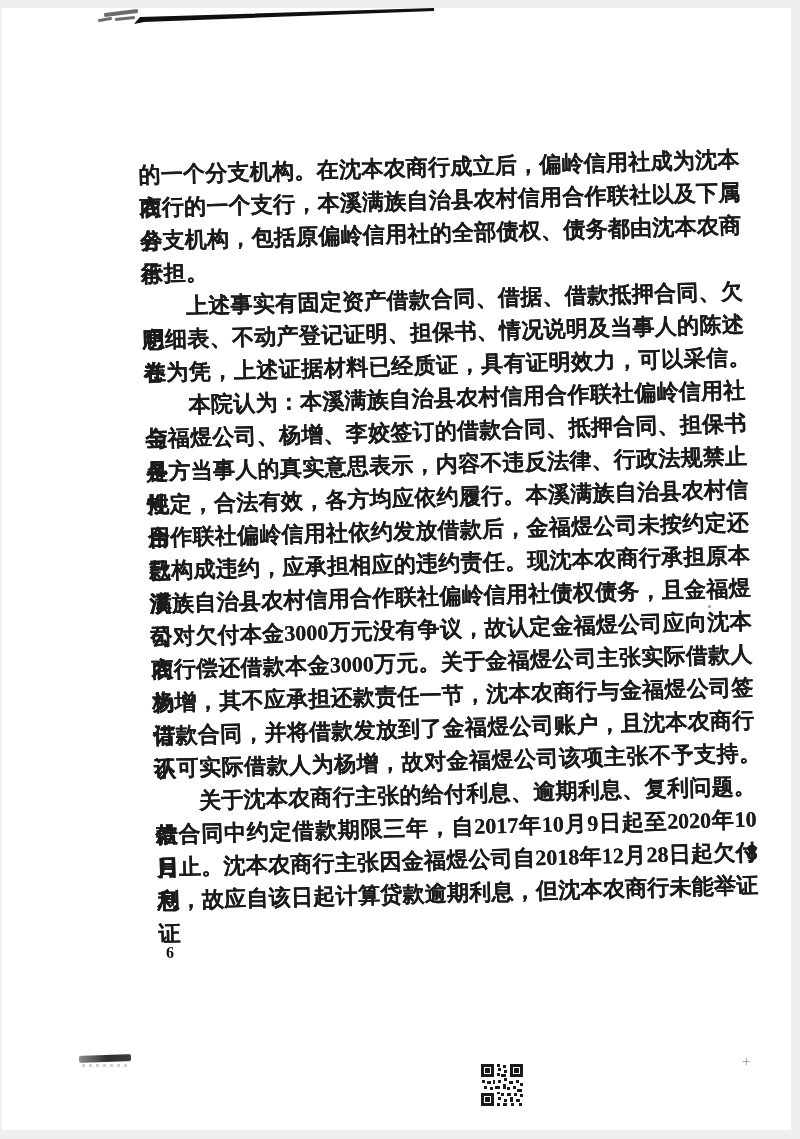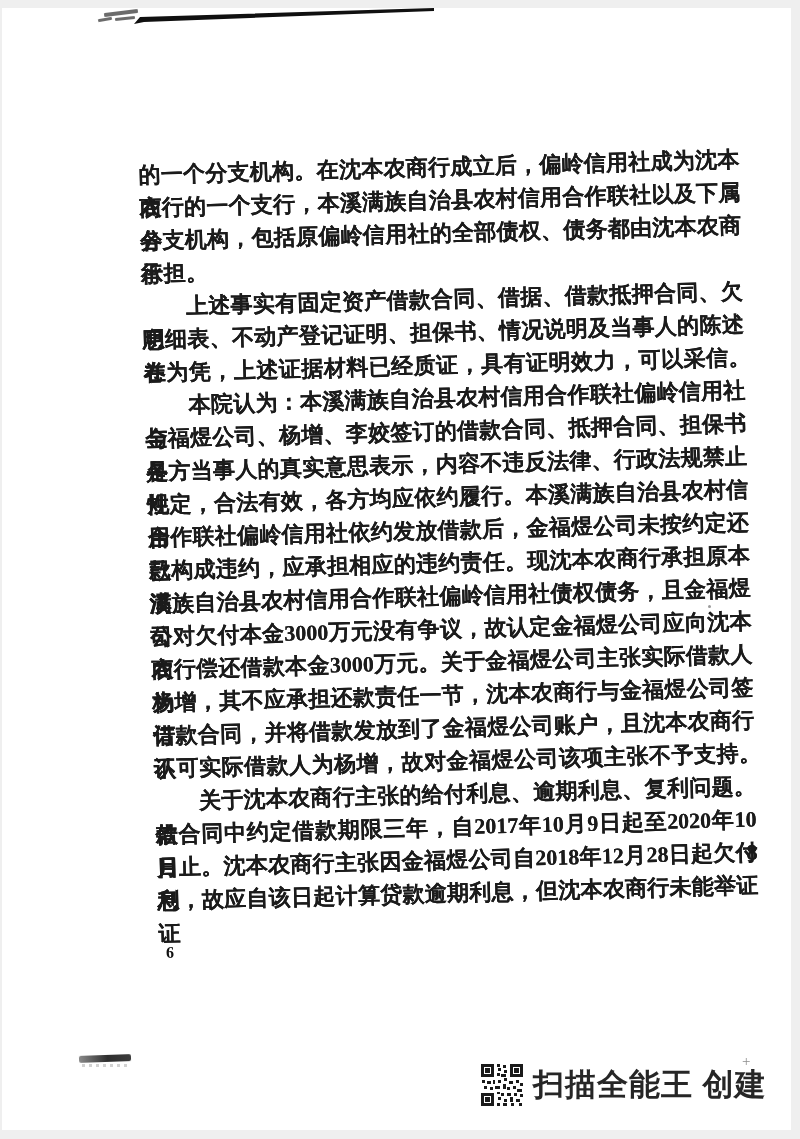--- a/index.html
+++ b/index.html
@@ -208,18 +208,17 @@
           <rect x="12" y="23" width="2" height="2"></rect>
           <rect x="16" y="24" width="2" height="2"></rect>
           <rect x="20" y="23" width="2" height="3"></rect>
           <rect x="24" y="24" width="3" height="2"></rect>
           <rect x="11" y="27" width="2" height="2"></rect>
           <rect x="15" y="27" width="3" height="2"></rect>
           <rect x="21" y="27" width="2" height="2"></rect>
           <rect x="26" y="27" width="2" height="2"></rect>
         </g>
       </svg>
-      <span class="watermark-label">扫描全能王 创建</span>
     </div>
     <div class="plus-mark">+</div>
 
   </div>
 </div>
 
 </body></html>

